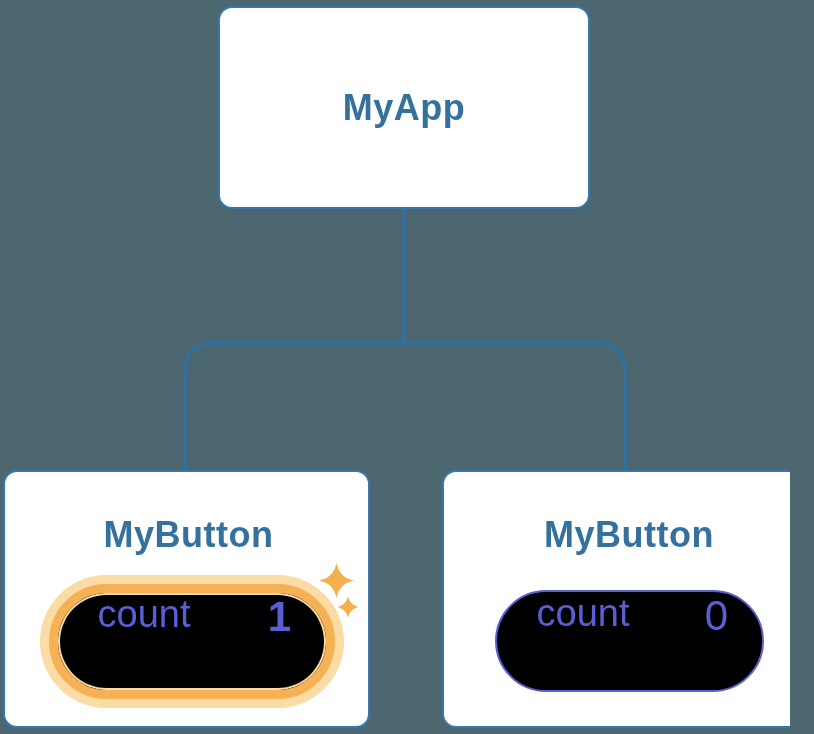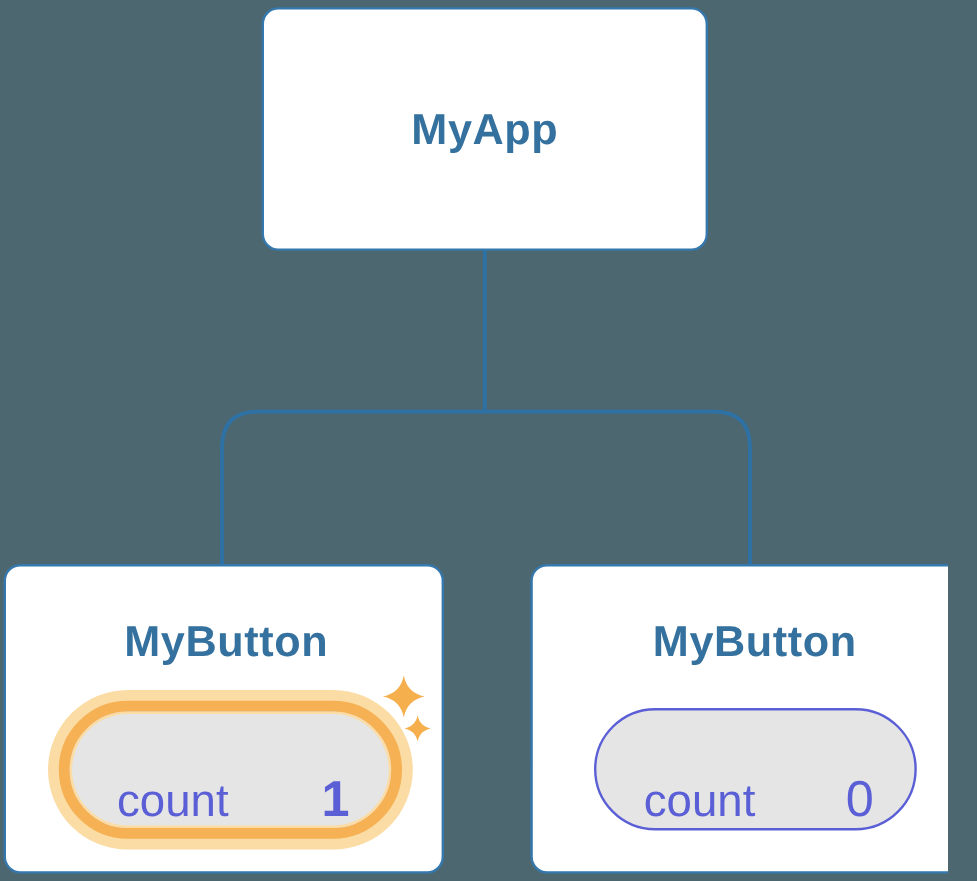--- a/index.html
+++ b/index.html
@@ -55,23 +55,23 @@
   }
   .child-title {
     position: absolute;
     left: 4px; right: 0;
     top: 42px;
     text-align: center;
   }
   .pill {
     position: absolute;
     display: flex;
-    align-items: flex-end;
+    align-items: flex-start;
     box-sizing: border-box;
-    background: #e5e5e5;
+    background: #000000;
   }
   .pill .key,
   .pill .value {
     display: flex;
     align-items: center;
     justify-content: center;
     color: #5B5FD6;
   }
   .pill .key { font-size: 38px; }
   .pill-highlight {

